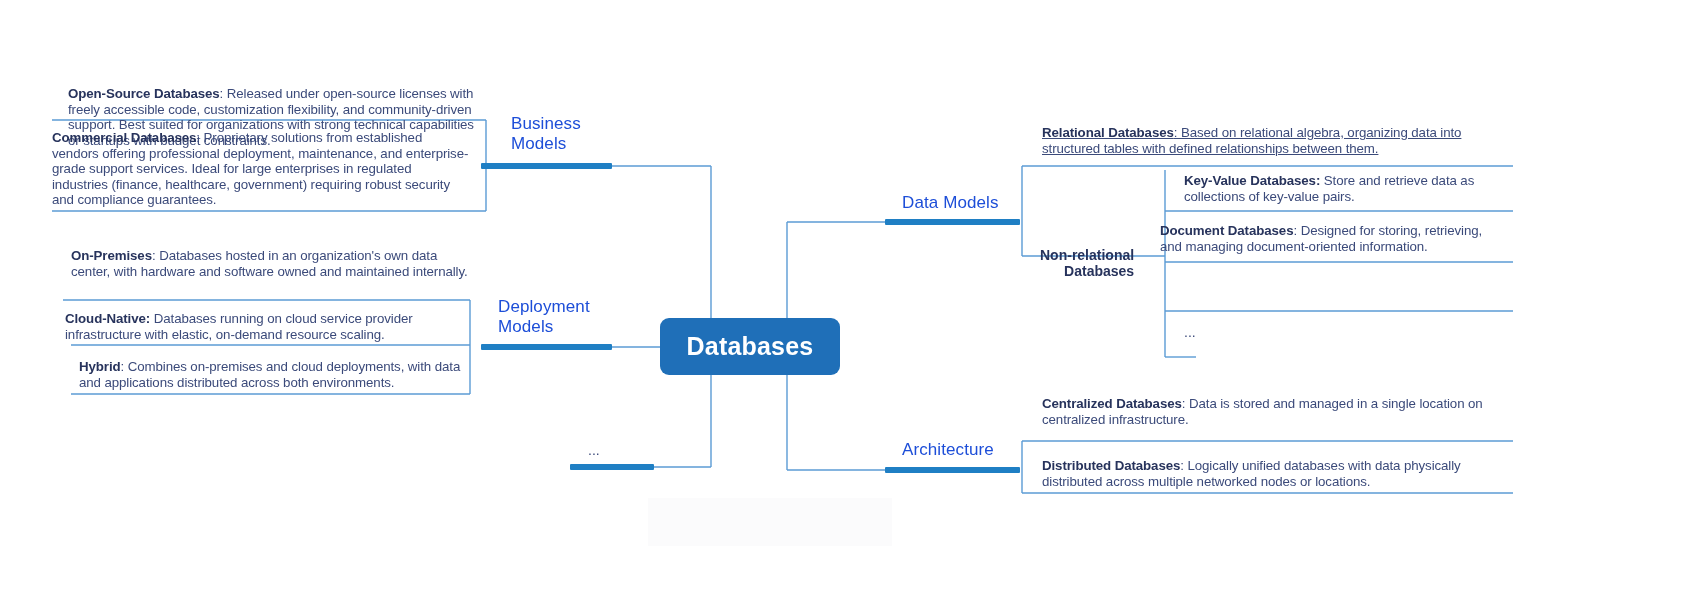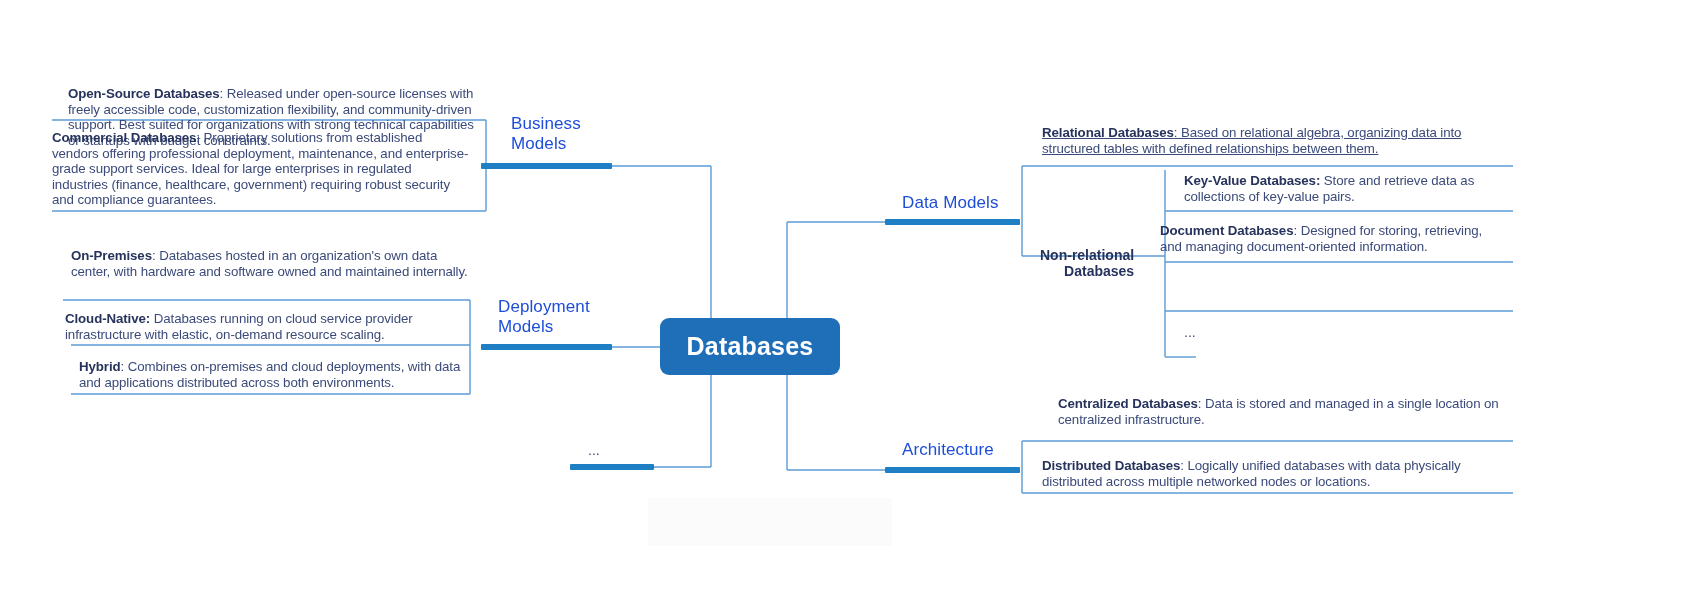--- a/index.html
+++ b/index.html
@@ -202,21 +202,21 @@
   <div class="leaf" style="left:1160px; top:223px; width:330px;">
     <b>Document Databases</b><span>: Designed for storing, retrieving, and managing document-oriented information.</span>
   </div>
 
 
   <div class="ellipsis" style="left:1184px; top:325px;">...</div>
 
   <div class="branch-label" style="left:902px; top:440px;">Architecture</div>
   <div class="stub" style="left:885px; top:467px; width:135px;"></div>
 
-  <div class="leaf" style="left:1042px; top:396px; width:470px;margin-left:16px;">
+  <div class="leaf" style="left:1042px; top:396px; width:470px;">
     <b>Centralized Databases</b><span>: Data is stored and managed in a single location on centralized infrastructure.</span>
   </div>
 
   <div class="leaf" style="left:1042px; top:458px; width:470px;">
     <b>Distributed Databases</b><span>: Logically unified databases with data physically distributed across multiple networked nodes or locations.</span>
   </div>
 
   <div id="watermark"></div>
 
 </div>

